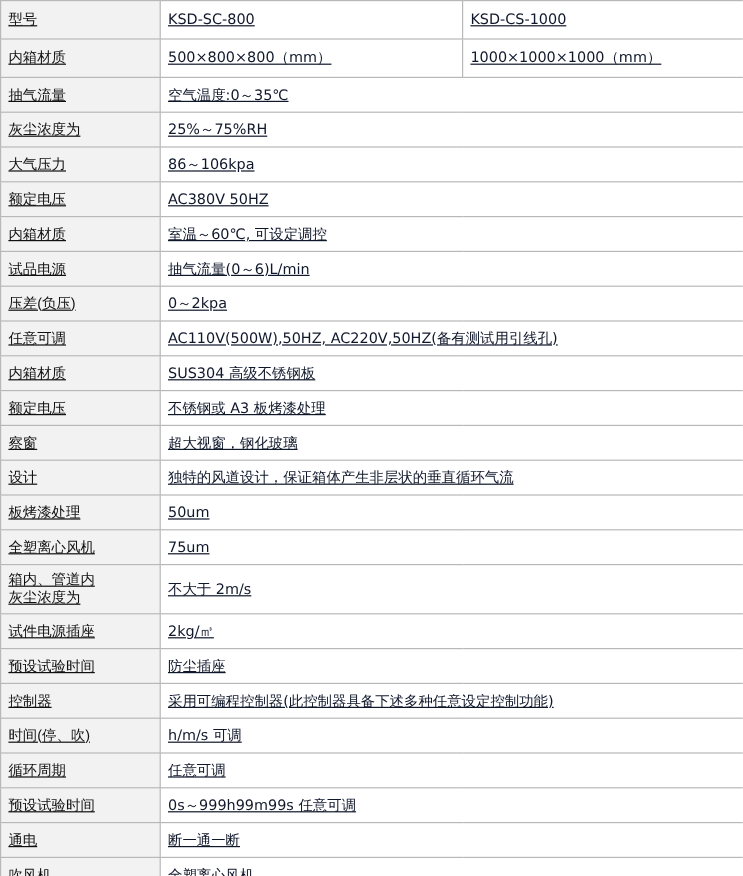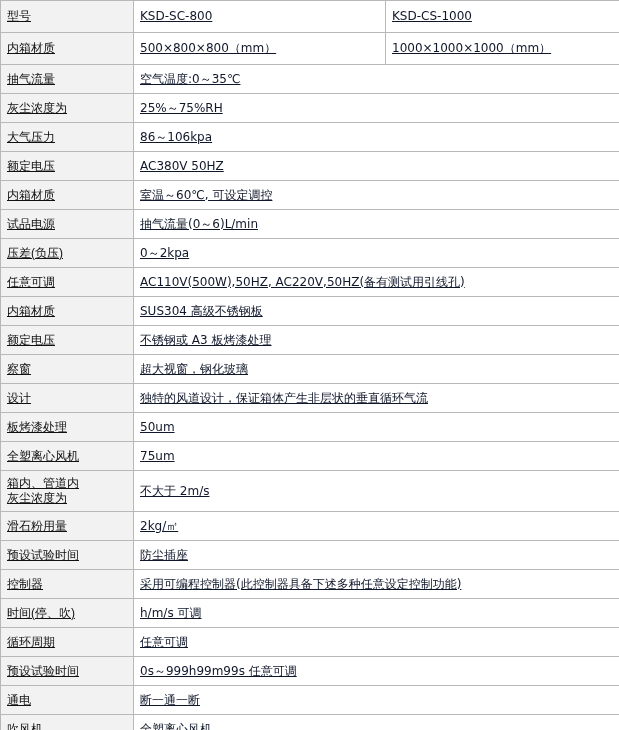--- a/index.html
+++ b/index.html
@@ -136,21 +136,21 @@
       <td class="value-cell" colspan="2">75um</td>
     </tr>
 
     <tr class="row-two">
       <td class="label-cell" style="white-space: pre-line;">箱内、管道内
 灰尘浓度为</td>
       <td class="value-cell" colspan="2">不大于 2m/s</td>
     </tr>
 
     <tr class="row-std">
-      <td class="label-cell">滑石粉用量</td>
+      <td class="label-cell">试件电源插座</td>
       <td class="value-cell" colspan="2">2kg/㎥</td>
     </tr>
 
     <tr class="row-std">
       <td class="label-cell">预设试验时间</td>
       <td class="value-cell" colspan="2">防尘插座</td>
     </tr>
 
     <tr class="row-std">
       <td class="label-cell">控制器</td>

